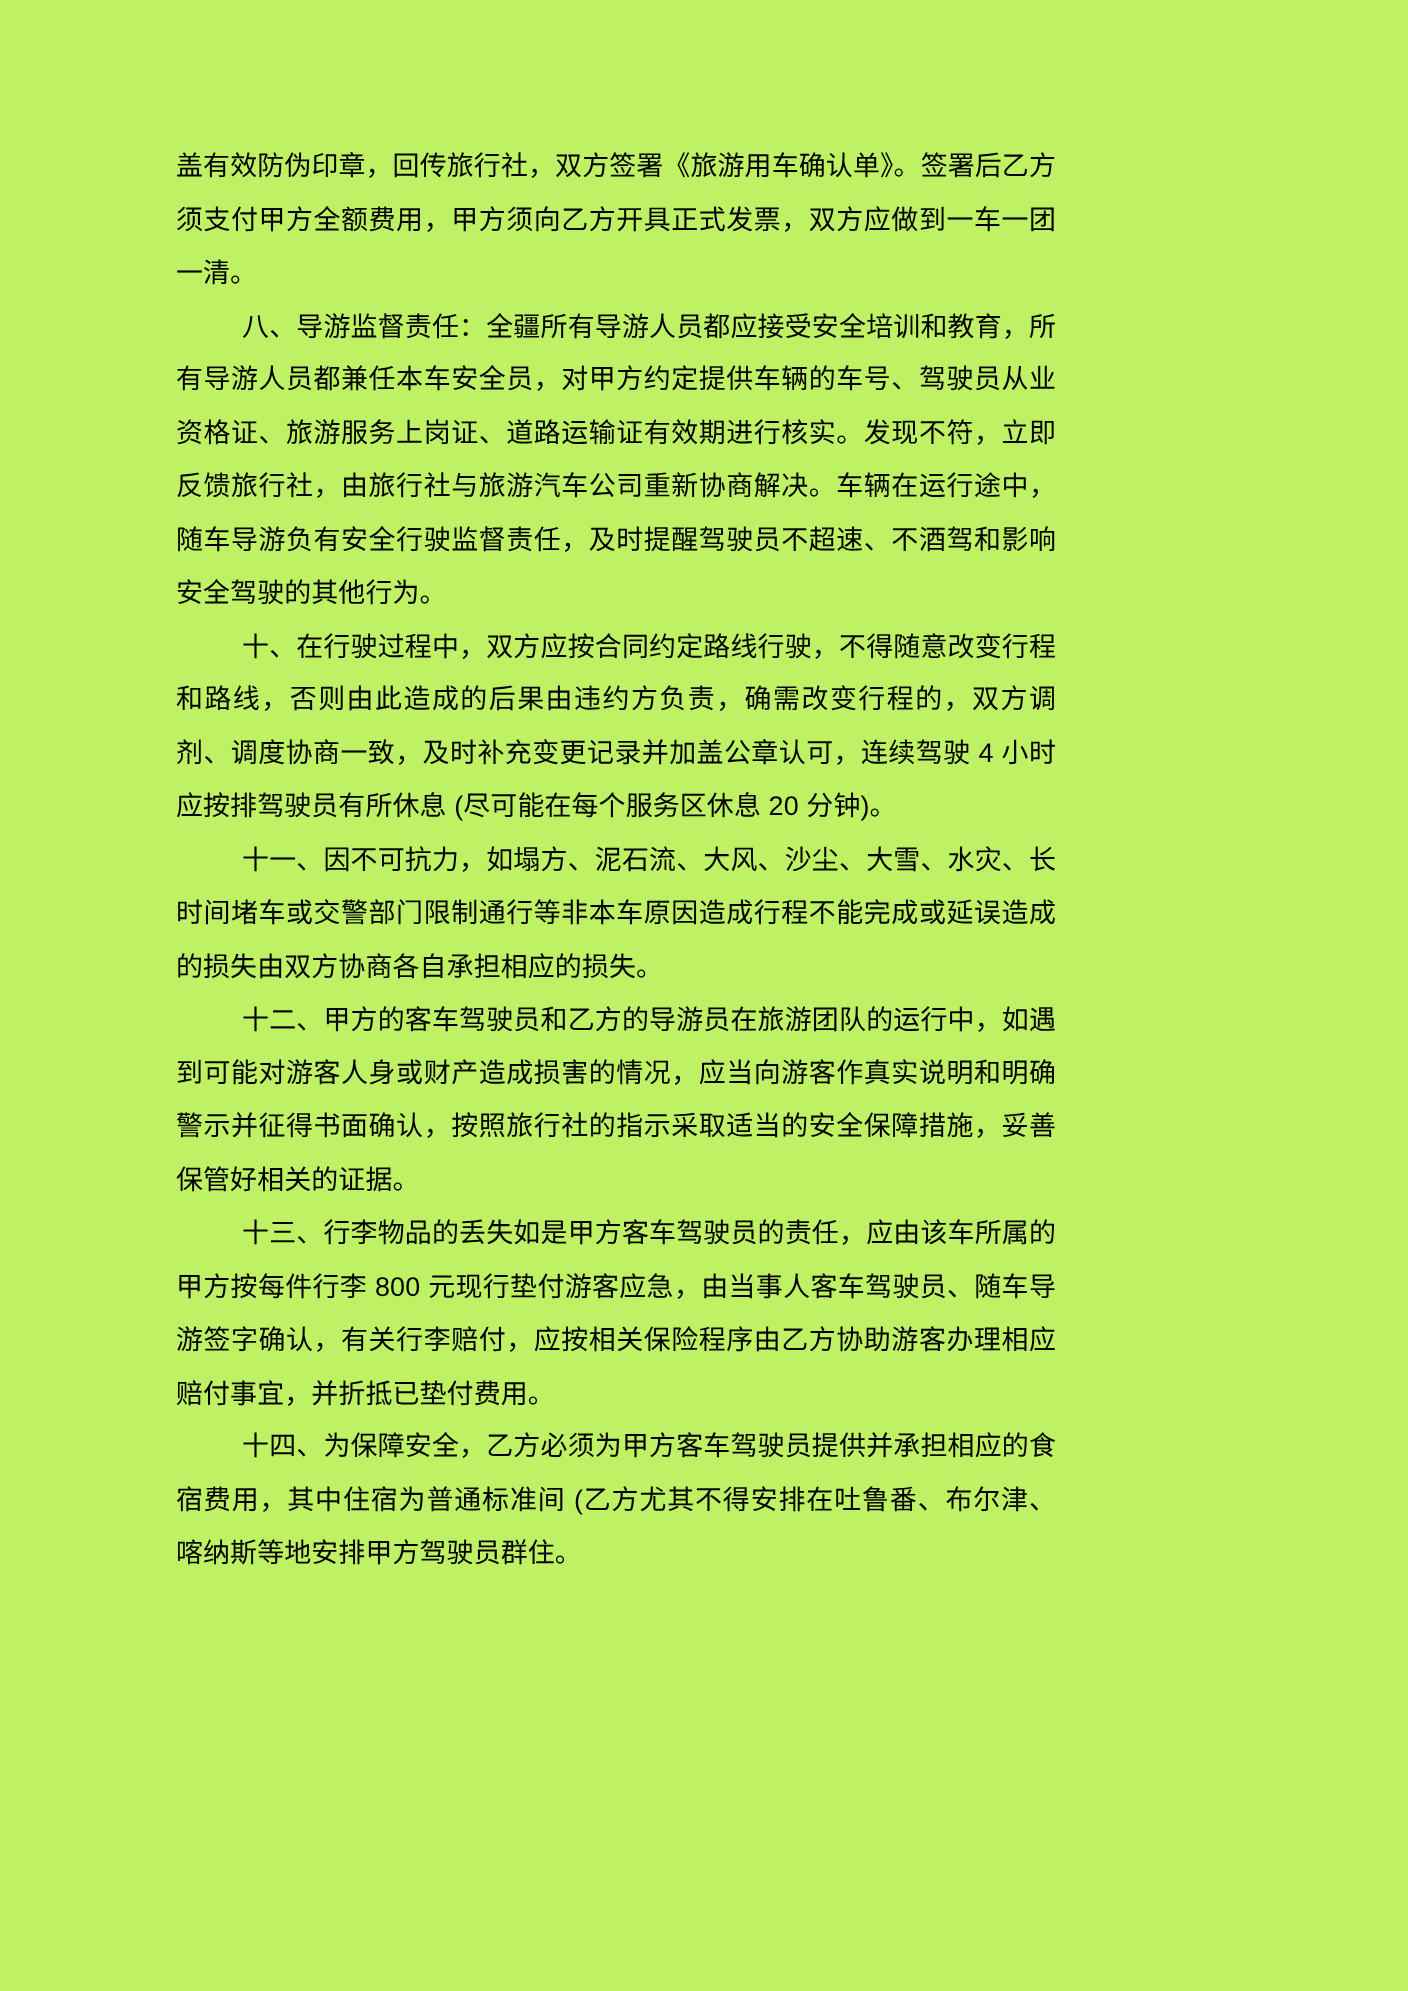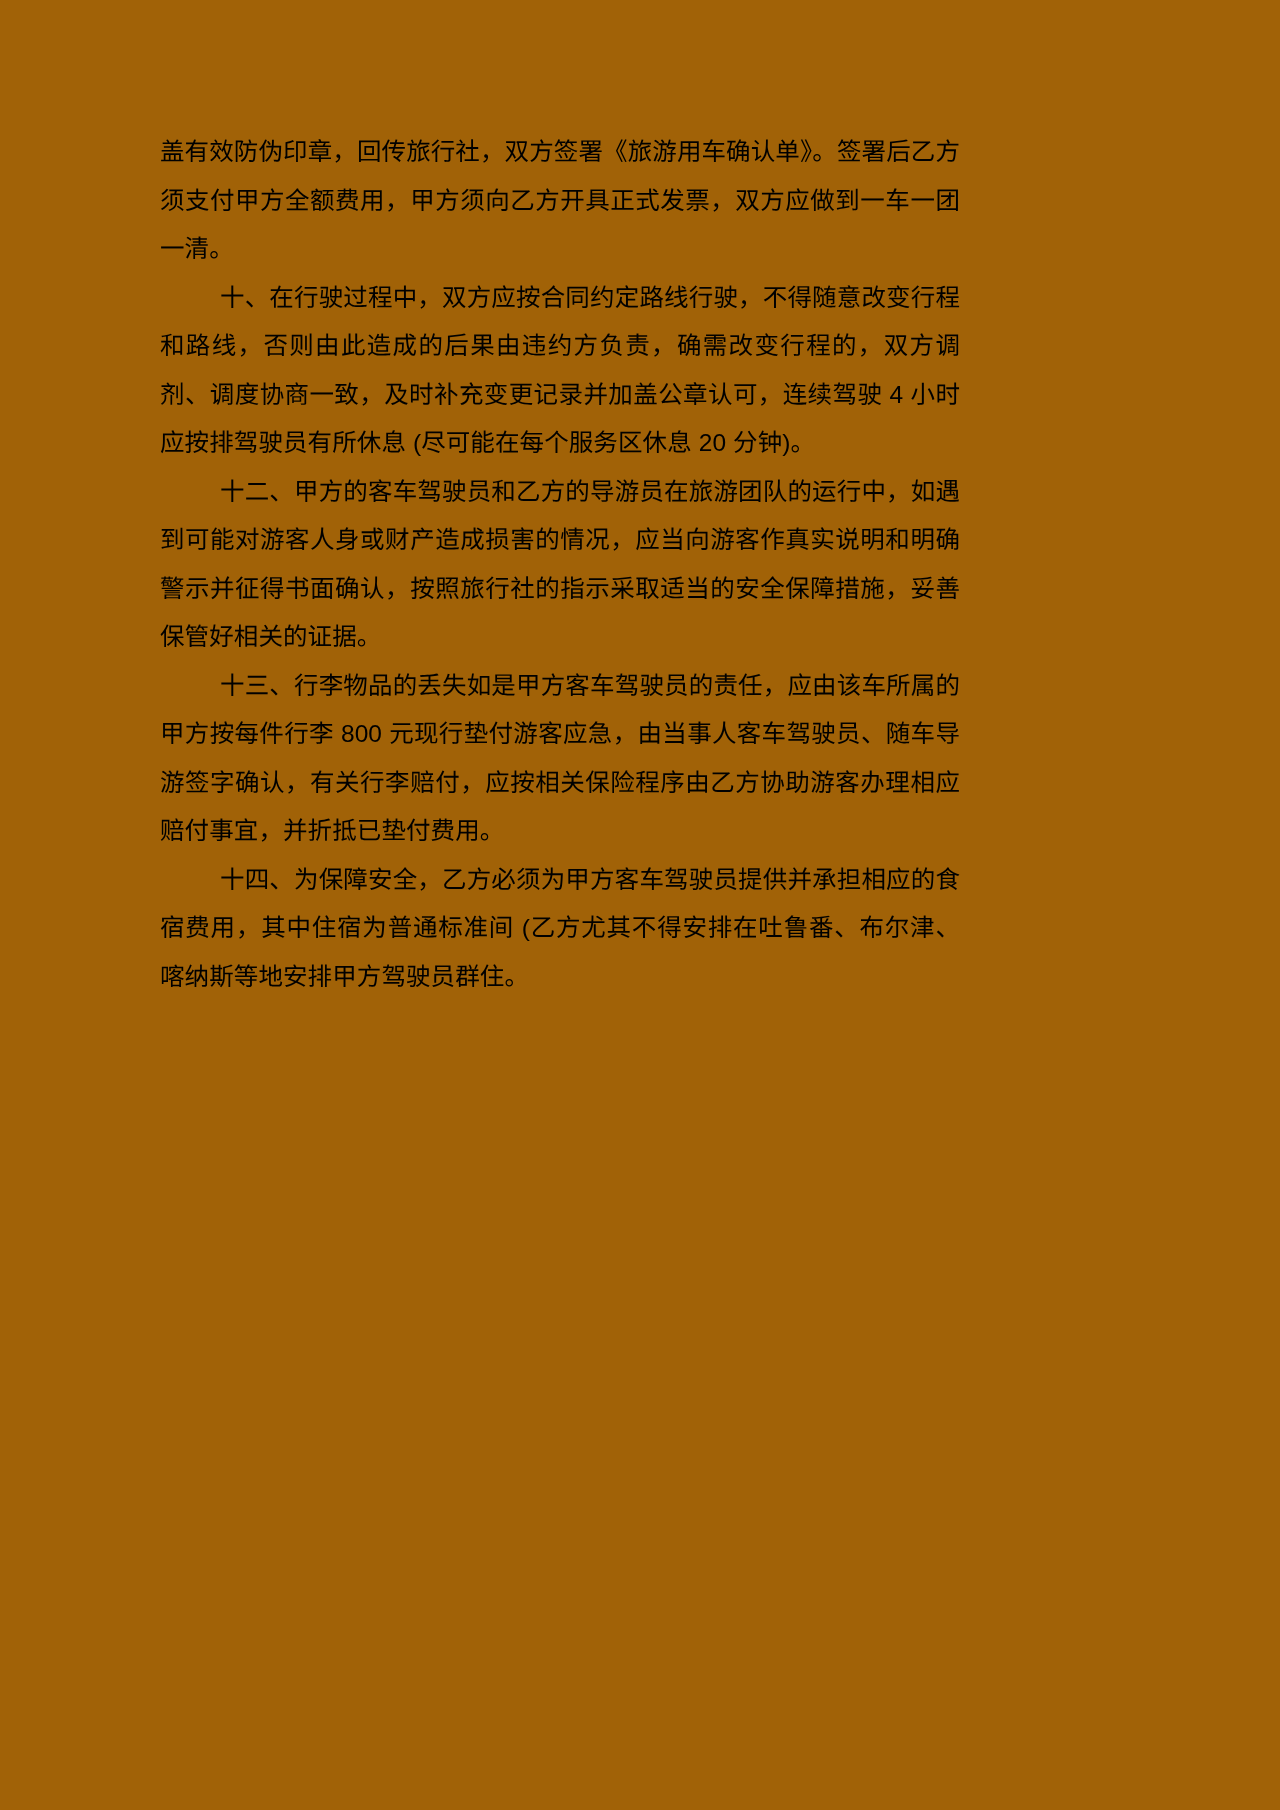--- a/index.html
+++ b/index.html
@@ -9,21 +9,21 @@
     background: #ffffff;
   }
   body {
     font-family: "Liberation Sans", "DejaVu Sans", sans-serif;
   }
   .page {
     position: relative;
     width: 1280px;
     height: 1810px;
     margin: 0 auto;
-    background: #a16207;
+    background: #bef264;
     overflow: hidden;
     box-sizing: border-box;
   }
   .doc-body {
     position: absolute;
     left: 160px;
     top: 128px;
     width: 800px;
   }
   .para {
@@ -44,19 +44,21 @@
     text-indent: 0;
   }
 </style>
 </head>
 <body>
 
 <div class="page">
   <div class="doc-body">
 
     <p class="para cont">盖有效防伪印章，回传旅行社，双方签署《旅游用车确认单》。签署后乙方须支付甲方全额费用，甲方须向乙方开具正式发票，双方应做到一车一团一清。</p>
+    <p class="para indent">八、导游监督责任：全疆所有导游人员都应接受安全培训和教育，所有导游人员都兼任本车安全员，对甲方约定提供车辆的车号、驾驶员从业资格证、旅游服务上岗证、道路运输证有效期进行核实。发现不符，立即反馈旅行社，由旅行社与旅游汽车公司重新协商解决。车辆在运行途中，随车导游负有安全行驶监督责任，及时提醒驾驶员不超速、不酒驾和影响安全驾驶的其他行为。</p>
     <p class="para indent">十、在行驶过程中，双方应按合同约定路线行驶，不得随意改变行程和路线，否则由此造成的后果由违约方负责，确需改变行程的，双方调剂、调度协商一致，及时补充变更记录并加盖公章认可，连续驾驶 4 小时应按排驾驶员有所休息 (尽可能在每个服务区休息 20 分钟)。</p>
+    <p class="para indent">十一、因不可抗力，如塌方、泥石流、大风、沙尘、大雪、水灾、长时间堵车或交警部门限制通行等非本车原因造成行程不能完成或延误造成的损失由双方协商各自承担相应的损失。</p>
     <p class="para indent">十二、甲方的客车驾驶员和乙方的导游员在旅游团队的运行中，如遇到可能对游客人身或财产造成损害的情况，应当向游客作真实说明和明确警示并征得书面确认，按照旅行社的指示采取适当的安全保障措施，妥善保管好相关的证据。</p>
     <p class="para indent">十三、行李物品的丢失如是甲方客车驾驶员的责任，应由该车所属的甲方按每件行李 800 元现行垫付游客应急，由当事人客车驾驶员、随车导游签字确认，有关行李赔付，应按相关保险程序由乙方协助游客办理相应赔付事宜，并折抵已垫付费用。</p>
     <p class="para indent">十四、为保障安全，乙方必须为甲方客车驾驶员提供并承担相应的食宿费用，其中住宿为普通标准间 (乙方尤其不得安排在吐鲁番、布尔津、喀纳斯等地安排甲方驾驶员群住。</p>
 
   </div>
 </div>
 
 </body></html>

